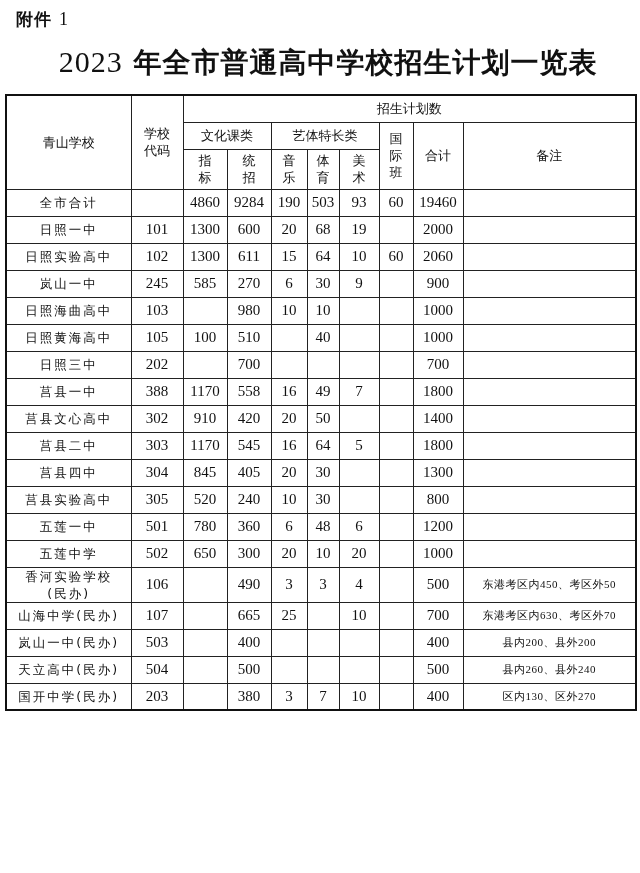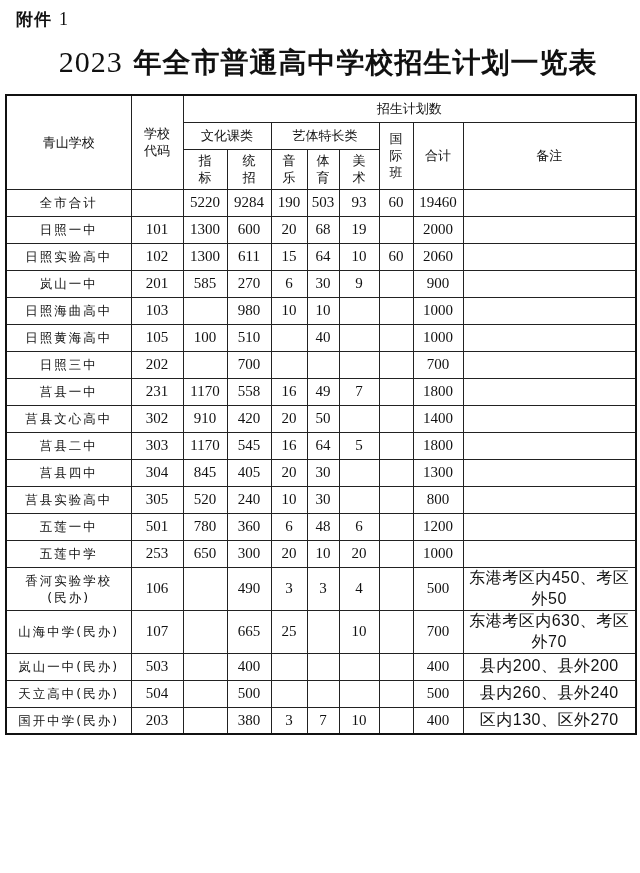--- a/index.html
+++ b/index.html
@@ -31,22 +31,22 @@
   th {
     font-family: "DejaVu Sans", "Liberation Sans", sans-serif;
     font-size: 13px; line-height: 17px;
   }
   td.name {
     font-family: "DejaVu Sans", "Liberation Sans", sans-serif;
     font-size: 12.5px; letter-spacing: 2px; line-height: 17px;
   }
   td.numc { font-family: "Liberation Serif", serif; font-size: 15px; }
   td.note {
-    font-family: Liberation Sans, sans-serif;
-    font-size: 16px; letter-spacing: 0.5px;
+    font-family: Liberation Serif, serif;
+    font-size: 11px; letter-spacing: 0.5px;
   }
   tr.hr1 { height: 27px; }
   tr.hr2 { height: 27px; }
   tr.hr3 { height: 40px; }
   tr.drow { height: 27px; }
   .vtxt { display: inline-block; width: 14px; line-height: 17px; word-break: break-all; }
 </style>
 </head>
 <body>
 
@@ -85,21 +85,21 @@
       <th><span class="vtxt">统招</span></th>
       <th><span class="vtxt">音乐</span></th>
       <th><span class="vtxt">体育</span></th>
       <th><span class="vtxt">美术</span></th>
     </tr>
   </thead>
   <tbody id="tbody">
       <tr class="drow">
         <td class="name">全市合计</td>
         <td class="numc"></td>
-        <td class="numc">5220</td>
+        <td class="numc">4860</td>
         <td class="numc">9284</td>
         <td class="numc">190</td>
         <td class="numc">503</td>
         <td class="numc">93</td>
         <td class="numc">60</td>
         <td class="numc">19460</td>
         <td class="note"></td>
       </tr>
       <tr class="drow">
         <td class="name">日照一中</td>
@@ -120,21 +120,21 @@
         <td class="numc">611</td>
         <td class="numc">15</td>
         <td class="numc">64</td>
         <td class="numc">10</td>
         <td class="numc">60</td>
         <td class="numc">2060</td>
         <td class="note"></td>
       </tr>
       <tr class="drow">
         <td class="name">岚山一中</td>
-        <td class="numc">201</td>
+        <td class="numc">245</td>
         <td class="numc">585</td>
         <td class="numc">270</td>
         <td class="numc">6</td>
         <td class="numc">30</td>
         <td class="numc">9</td>
         <td class="numc"></td>
         <td class="numc">900</td>
         <td class="note"></td>
       </tr>
       <tr class="drow">
@@ -168,21 +168,21 @@
         <td class="numc">700</td>
         <td class="numc"></td>
         <td class="numc"></td>
         <td class="numc"></td>
         <td class="numc"></td>
         <td class="numc">700</td>
         <td class="note"></td>
       </tr>
       <tr class="drow">
         <td class="name">莒县一中</td>
-        <td class="numc">231</td>
+        <td class="numc">388</td>
         <td class="numc">1170</td>
         <td class="numc">558</td>
         <td class="numc">16</td>
         <td class="numc">49</td>
         <td class="numc">7</td>
         <td class="numc"></td>
         <td class="numc">1800</td>
         <td class="note"></td>
       </tr>
       <tr class="drow">
@@ -240,21 +240,21 @@
         <td class="numc">360</td>
         <td class="numc">6</td>
         <td class="numc">48</td>
         <td class="numc">6</td>
         <td class="numc"></td>
         <td class="numc">1200</td>
         <td class="note"></td>
       </tr>
       <tr class="drow">
         <td class="name">五莲中学</td>
-        <td class="numc">253</td>
+        <td class="numc">502</td>
         <td class="numc">650</td>
         <td class="numc">300</td>
         <td class="numc">20</td>
         <td class="numc">10</td>
         <td class="numc">20</td>
         <td class="numc"></td>
         <td class="numc">1000</td>
         <td class="note"></td>
       </tr>
       <tr class="drow">

